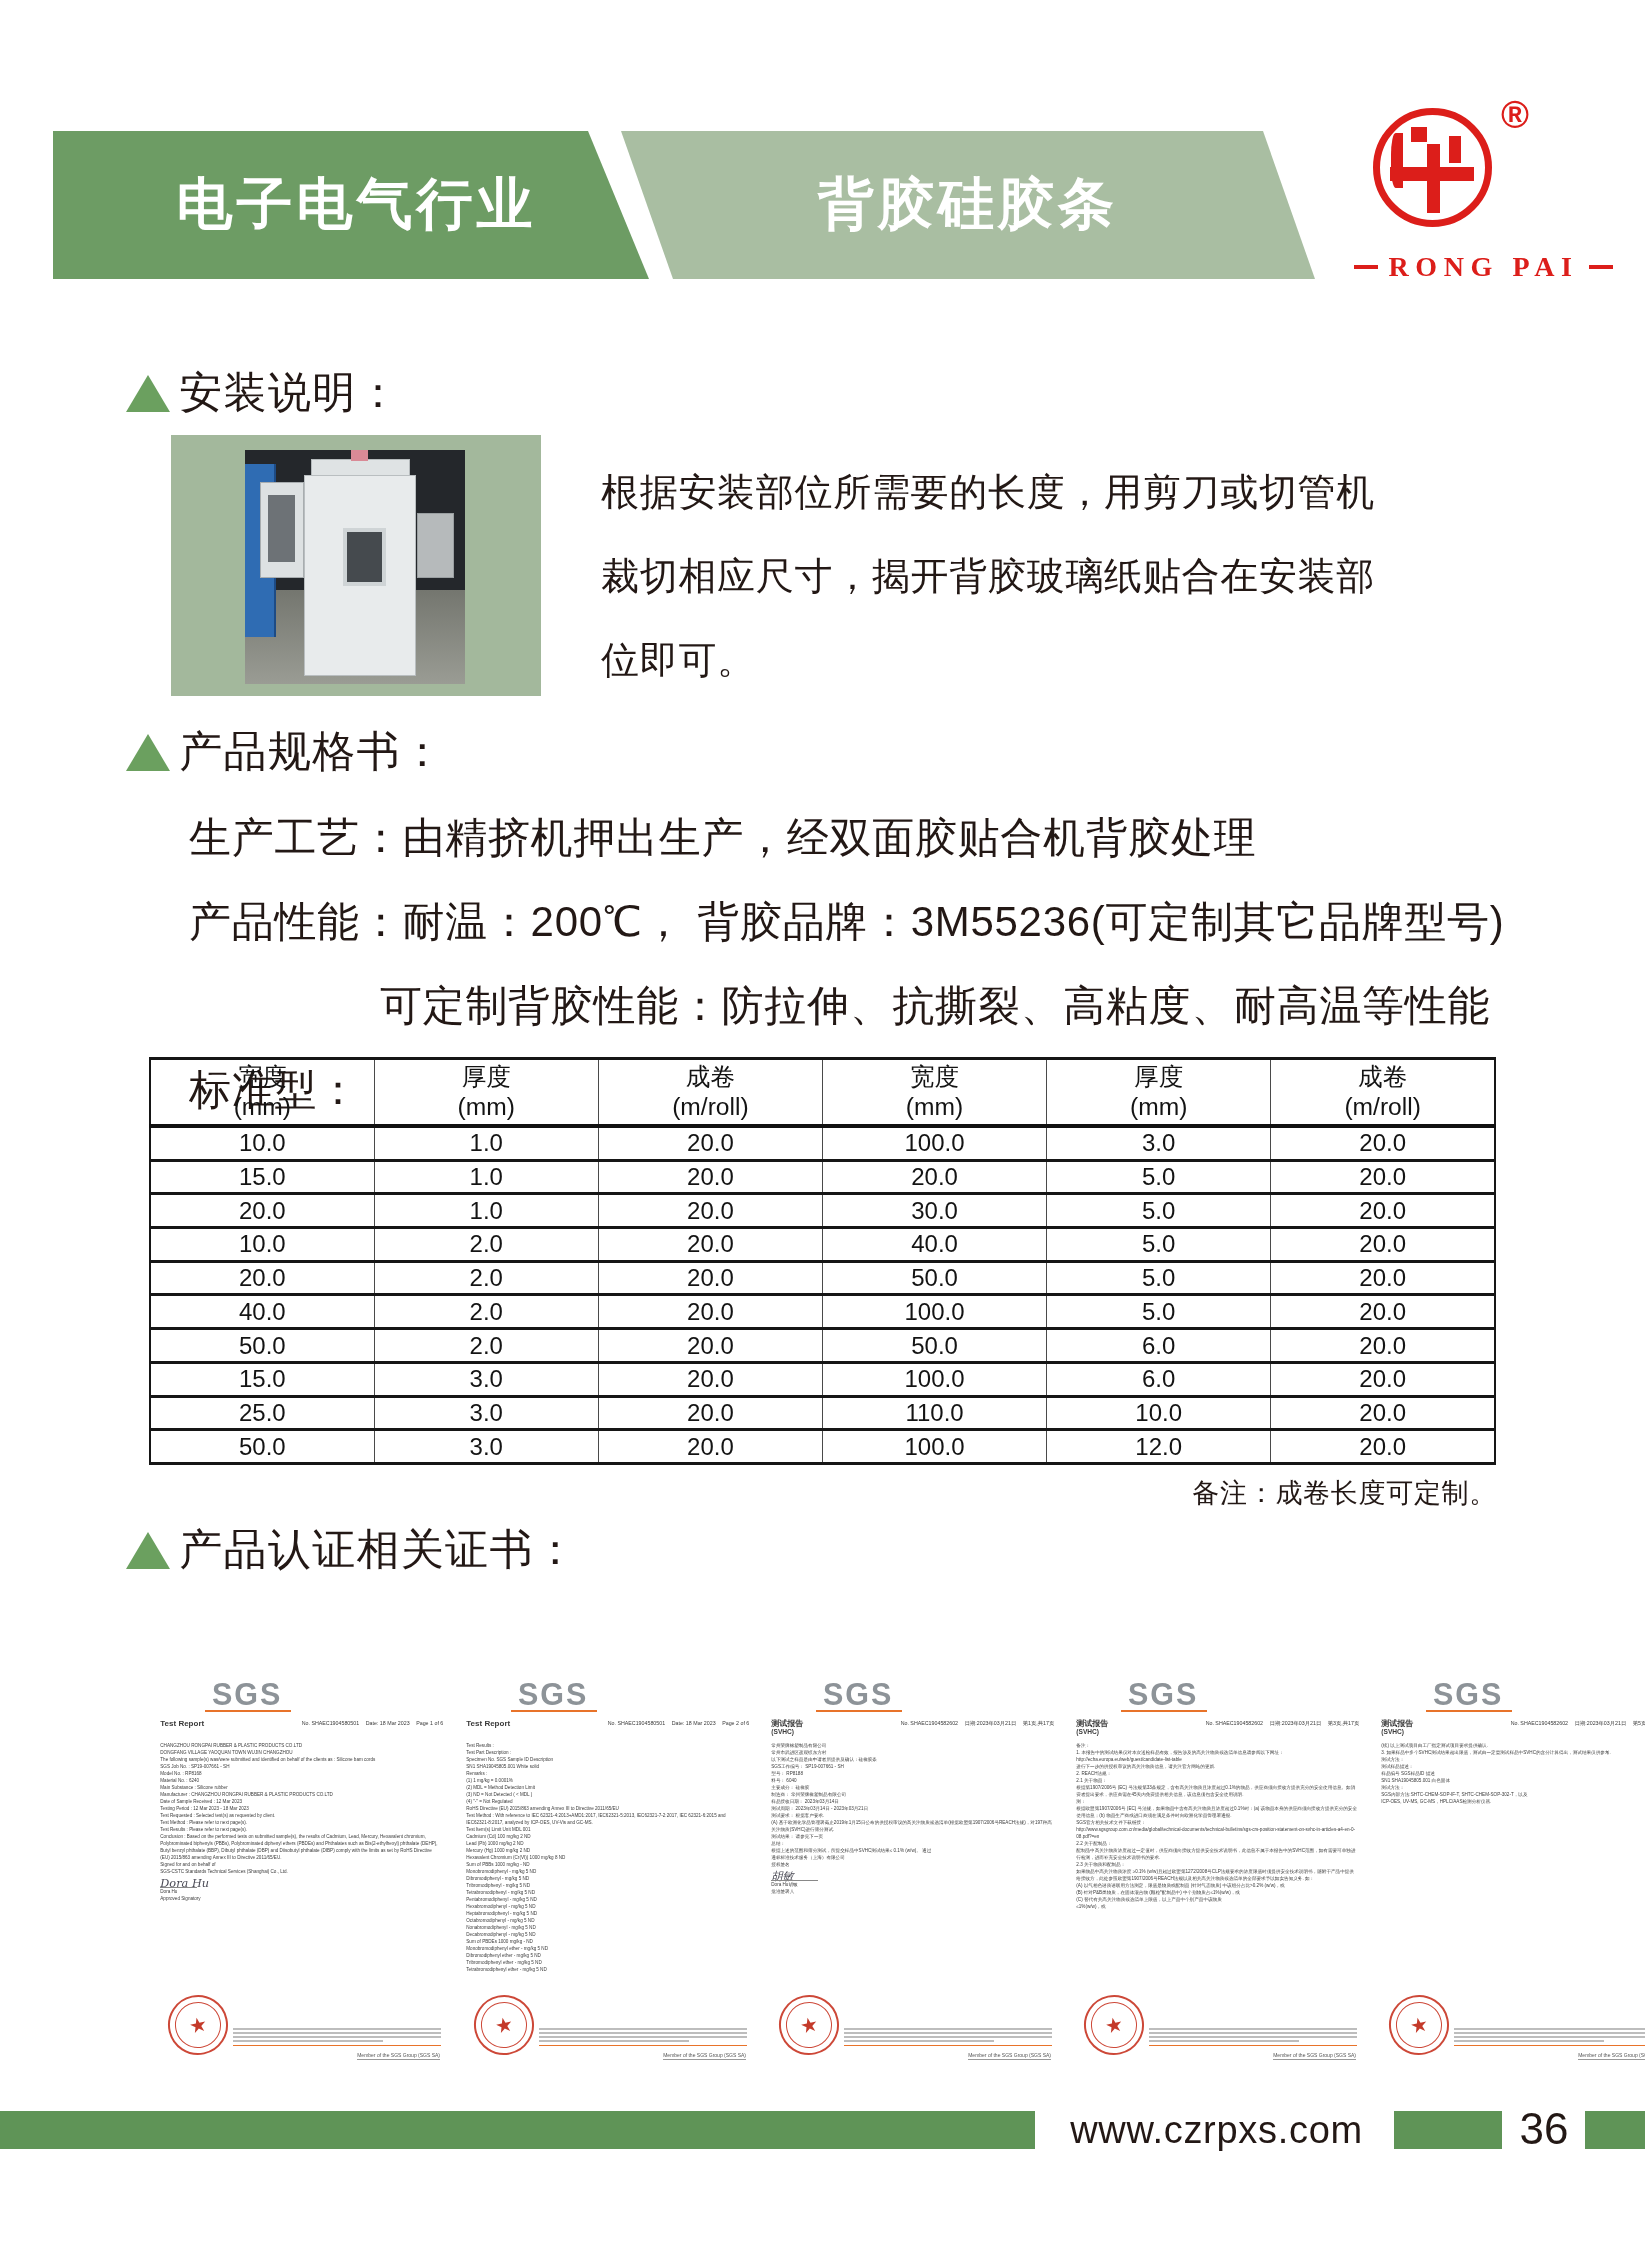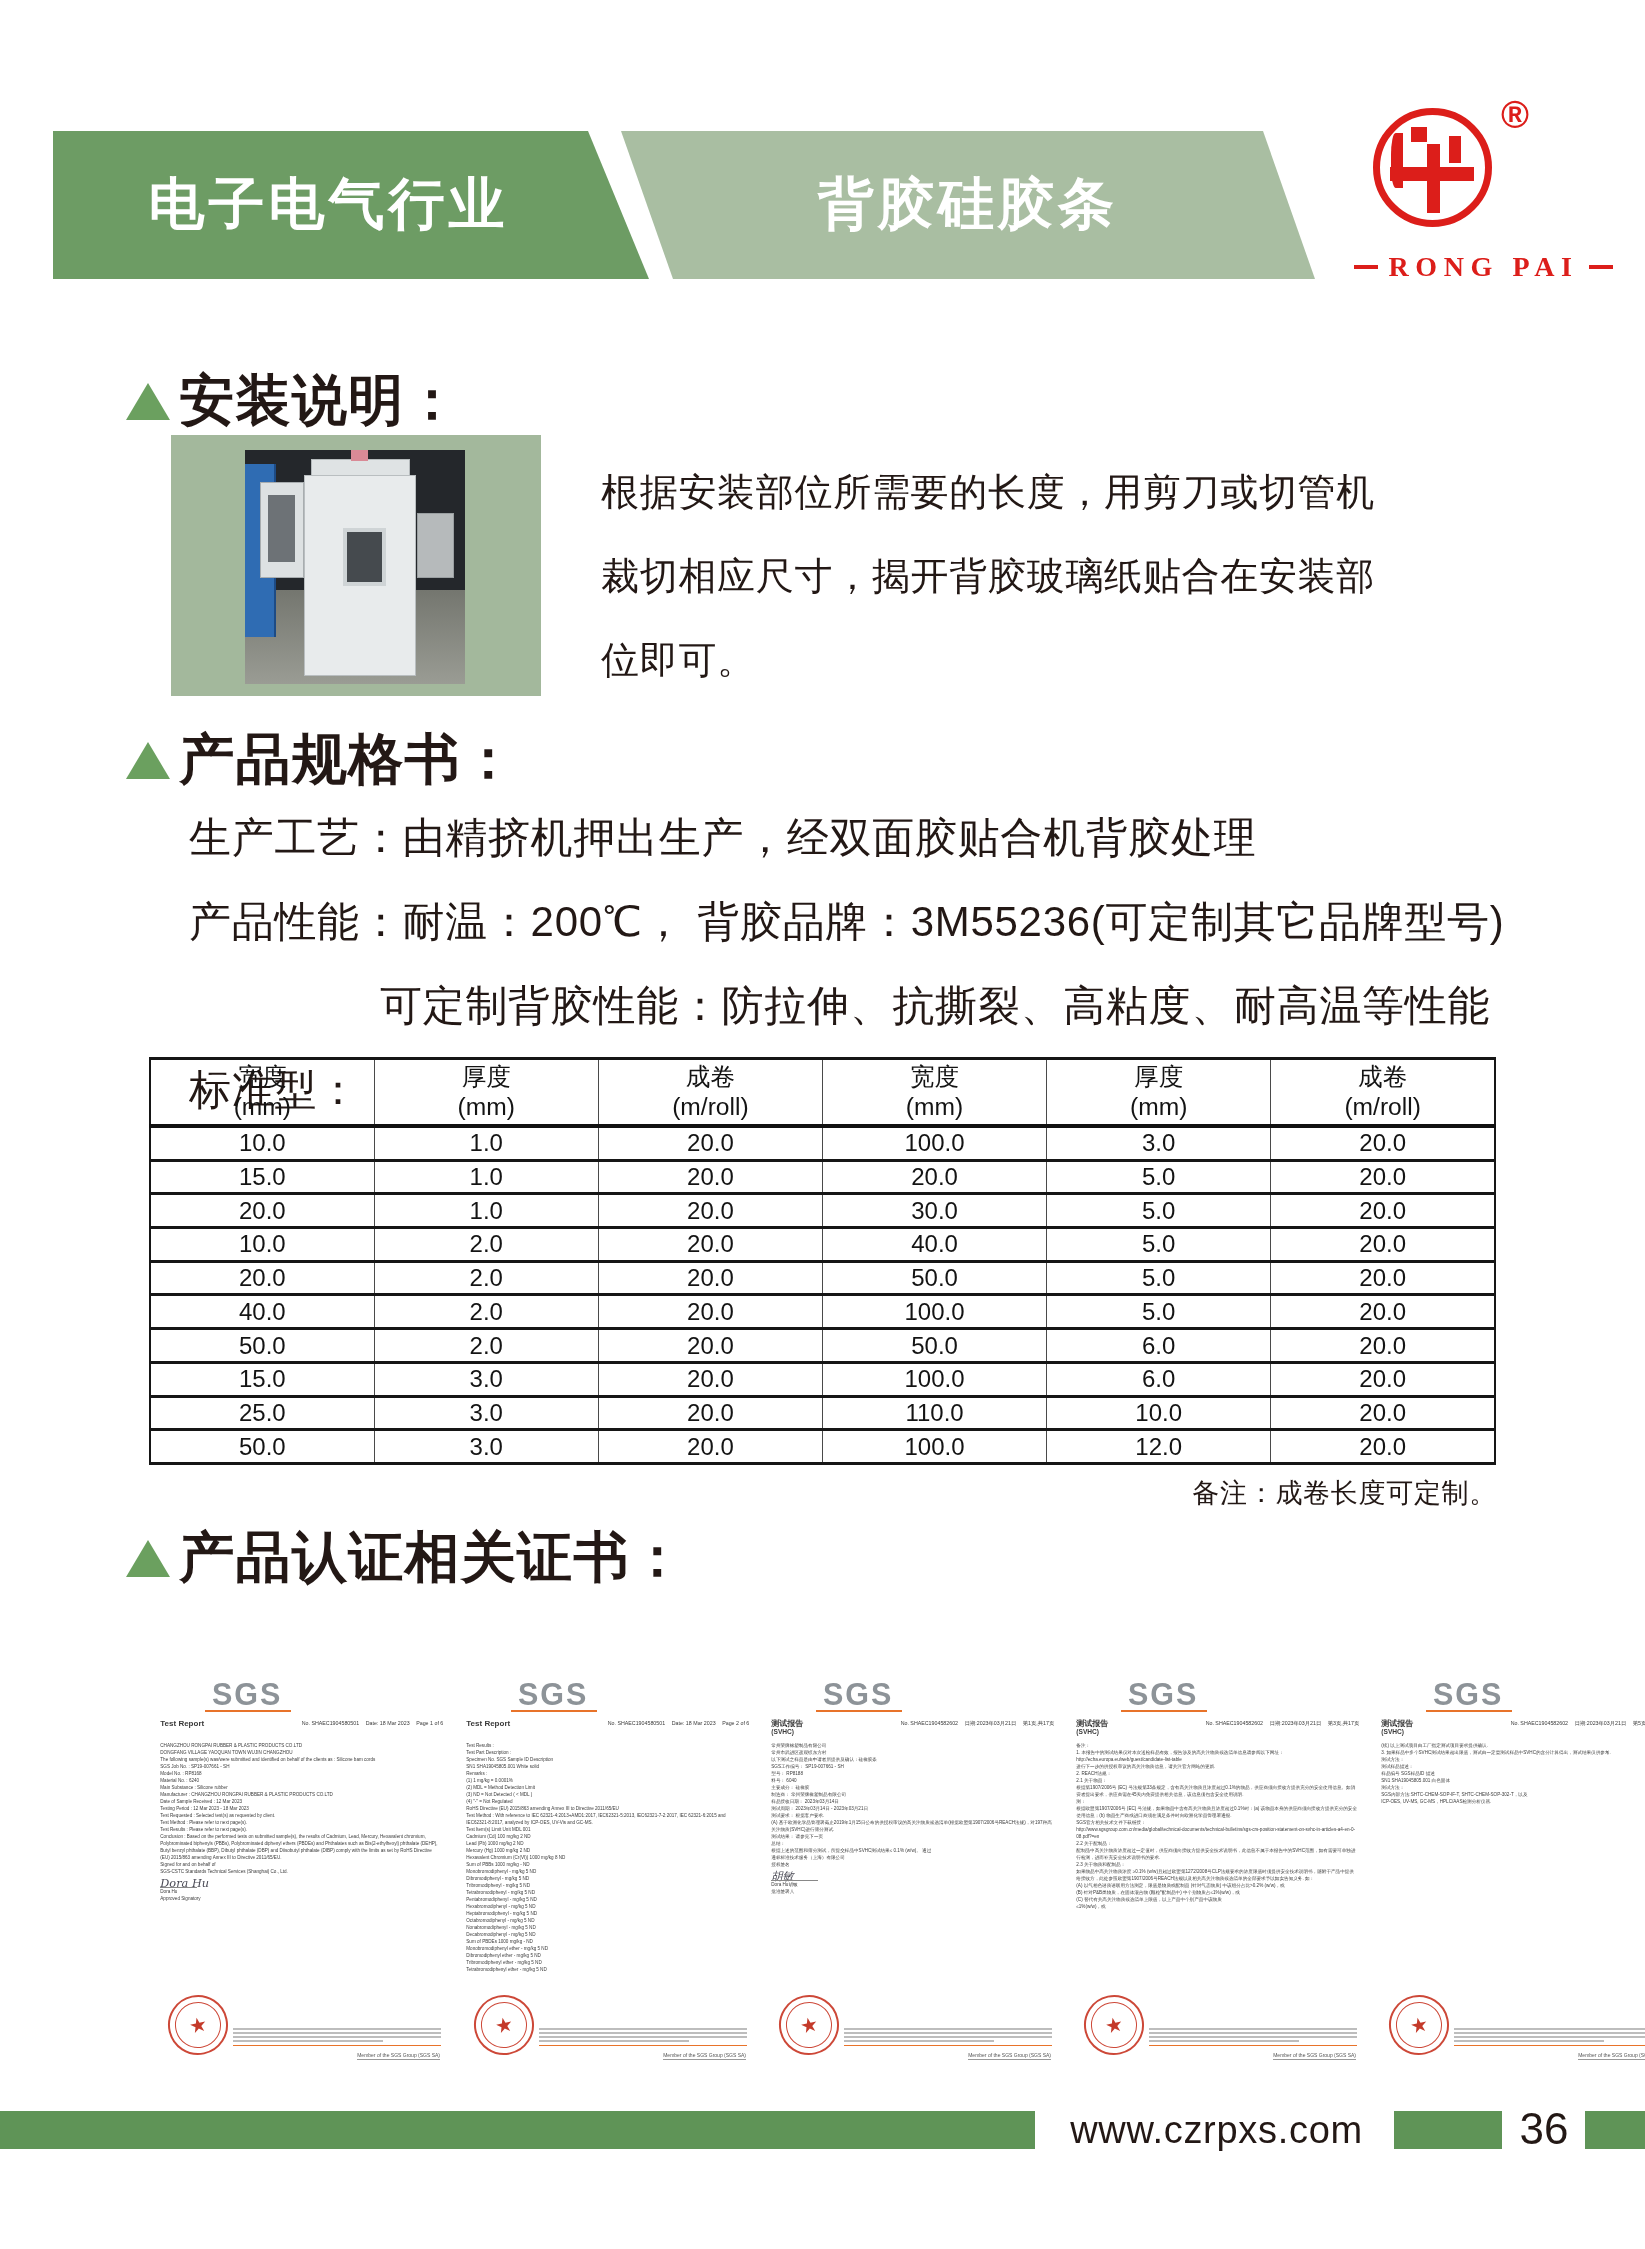--- a/index.html
+++ b/index.html
@@ -2,21 +2,21 @@
 <html style="font-size:10.6px"><head>
 <meta charset="utf-8">
 <style>
   html,body{margin:0;padding:0;background:#ffffff;}
   .page{position:relative;width:1646px;height:2250px;background:#ffffff;overflow:hidden;
         font-family:"Liberation Sans", sans-serif;color:#231815;}
 
   
   .band{position:absolute;top:131px;height:148px;display:flex;align-items:center;justify-content:center;}
   .band-dark{left:53px;width:597px;background:#6d9c64;
-             clip-path:polygon(0 0,535px 0,596px 100%,0 100%);}
+             clip-path:polygon(0 0,535px 0,596px 100%,0 100%);padding-left:28px;}
   .band-light{left:621px;width:694px;background:#a9bea2;
               clip-path:polygon(0 0,642px 0,694px 100%,52px 100%);}
   .band-title{color:#ffffff;font-weight:bold;font-size:56px;letter-spacing:4px;white-space:nowrap;}
   .band-dark .band-title{margin-right:46px;}
 
   
   .logo{position:absolute;left:1354px;top:93px;width:259px;height:206px;}
   .logo-circle{position:absolute;left:18.6px;top:14.6px;width:105px;height:105px;border:7.3px solid #dc1e1a;border-radius:50%;}
   .logo-stroke{position:absolute;background:#dc1e1a;}
   .ls-h{left:10%;top:50%;width:80%;height:13%;}
@@ -25,21 +25,21 @@
   .ls-arc{left:11%;top:18%;width:11%;height:52%;border-radius:40% 0 0 40%;}
   .ls-r{left:66%;top:20%;width:12%;height:26%;}
   .logo-reg{position:absolute;left:147px;top:1.3px;color:#dc1e1a;font-size:38px;font-weight:bold;}
   .logo-text{position:absolute;left:0;top:158px;width:100%;display:flex;align-items:center;justify-content:center;gap:10.6px;
              color:#dc1e1a;font-family:"Liberation Serif", serif;font-size:28px;letter-spacing:6.6px;font-weight:bold;white-space:nowrap;}
   .logo-dash{display:inline-block;width:38px;height:3.3px;background:#dc1e1a;}
 
   
   .sec-head{position:absolute;left:126px;display:flex;align-items:center;gap:9.3px;}
   .tri{width:0;height:0;border-left:22px solid transparent;border-right:22px solid transparent;border-bottom:37px solid #6ba05f;}
-  .sec-title{font-size:55px;font-weight:bold;color:#231815;letter-spacing:1.3px;white-space:nowrap;text-align:center;}
+  .sec-title{font-size:43px;font-weight:normal;color:#231815;letter-spacing:1.3px;white-space:nowrap;text-align:center;}
   .head-install{top:364px;}
   .head-spec{top:723px;}
   .head-cert{top:1521px;}
 
   
   .photo-frame{position:absolute;left:171px;top:435px;width:370px;height:261px;background:#a3b89c;}
   .photo{position:absolute;left:74px;top:14.6px;width:220px;height:234px;background:#24272b;overflow:hidden;}
   .ph-floor{position:absolute;left:0;bottom:0;width:100%;height:40%;background:linear-gradient(#74766f,#9a9c94);}
   .ph-blue{position:absolute;left:0;top:6%;width:13%;height:74%;background:#2f6cb3;border-right:2px solid #1d4b85;}
   .ph-cabcap{position:absolute;left:30%;top:4%;width:44%;height:7%;background:#dfe3e4;border:0.7px solid #b5babc;}

